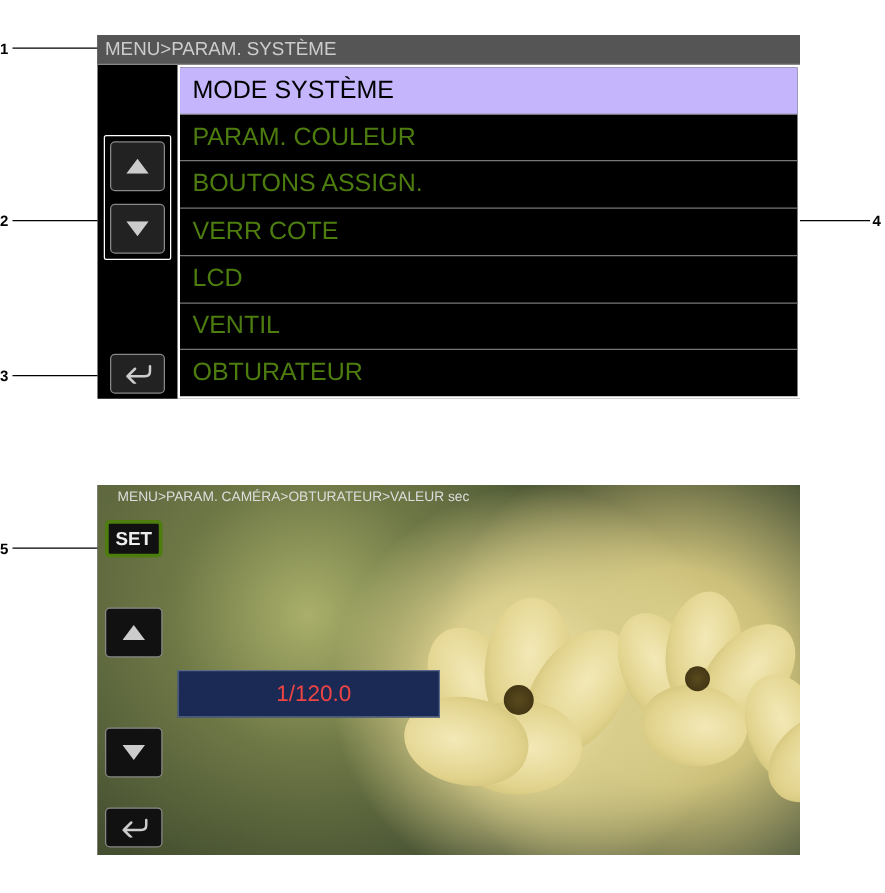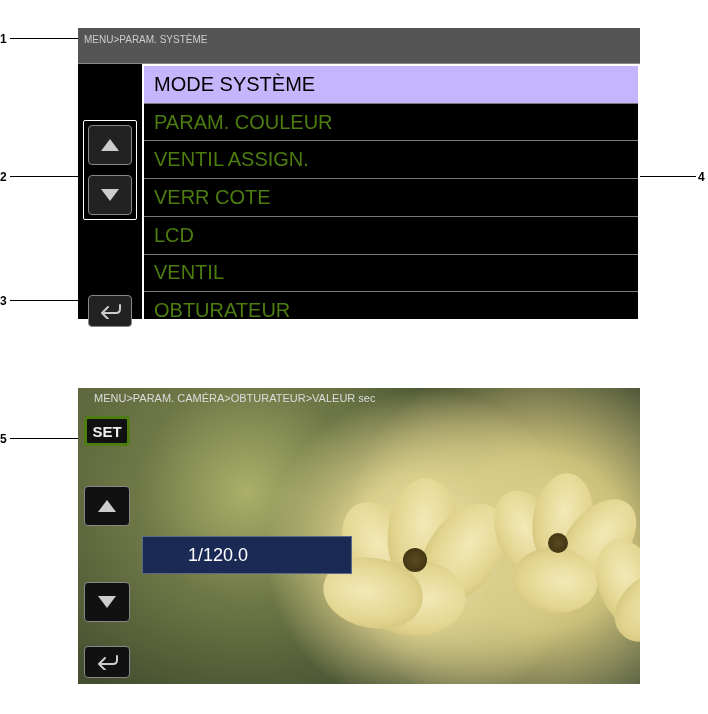--- a/index.html
+++ b/index.html
@@ -24,24 +24,24 @@
     
     .screen1 {
       position: absolute;
       left: 78px;
       top: 28px;
       width: 562px;
       height: 291px;
       background: #000;
     }
     .s1-titlebar {
-      height: 36px;
+      height: 24px;
       background: #555;
       color: #ccc;
-      font-size: 10px;
+      font-size: 15px;
       line-height: 24px;
       padding-left: 6px;
       white-space: nowrap;
       overflow: hidden;
       border-bottom: 1px solid #888;
     }
     .s1-body {
       display: flex;
       height: calc(100% - 24px);
     }
@@ -194,25 +194,25 @@
       color: #ccc;
     }
     .s2-value {
       position: absolute;
       left: 64px;
       top: 148px;
       width: 210px;
       height: 38px;
       background: #1a2a55;
       border: 1px solid #5a6a88;
-      color: #ffffff;
+      color: #ef4444;
       font-size: 18px;
       display: flex;
       align-items: center;
-      padding-left: 45px;
+      padding-left: 78px;
       z-index: 3;
     }
     
     .s2-left-mid { display: flex; flex-direction: column; gap: 56px; margin-top: 12px;}
   </style>
 </head>
 <body>
 
 <div class="callout-label" style="left:0;top:32px;">1</div>
 <div class="callout-line" style="left:10px;top:38px;width:68px;height:1px;"></div>
@@ -247,21 +247,21 @@
       </div>
       <div class="back-btn">
         <svg width="24" height="16" viewBox="0 0 24 16">
           <path d="M4 10 L10 4 M4 10 L10 16 M4 10 H18 Q22 10 22 6 V2" stroke="#ccc" stroke-width="2" fill="none" stroke-linecap="round" stroke-linejoin="round"></path>
         </svg>
       </div>
     </div>
     <div class="s1-menu">
       <div class="s1-item selected">MODE SYSTÈME</div>
       <div class="s1-item">PARAM. COULEUR</div>
-      <div class="s1-item">VENTIL ASSIGN.</div>
+      <div class="s1-item">BOUTONS ASSIGN.</div>
       <div class="s1-item">VERR COTE</div>
       <div class="s1-item">LCD</div>
       <div class="s1-item">VENTIL</div>
       <div class="s1-item">OBTURATEUR</div>
     </div>
   </div>
 </div>
 
 <div class="screen2">
   <div class="s2-bg">

